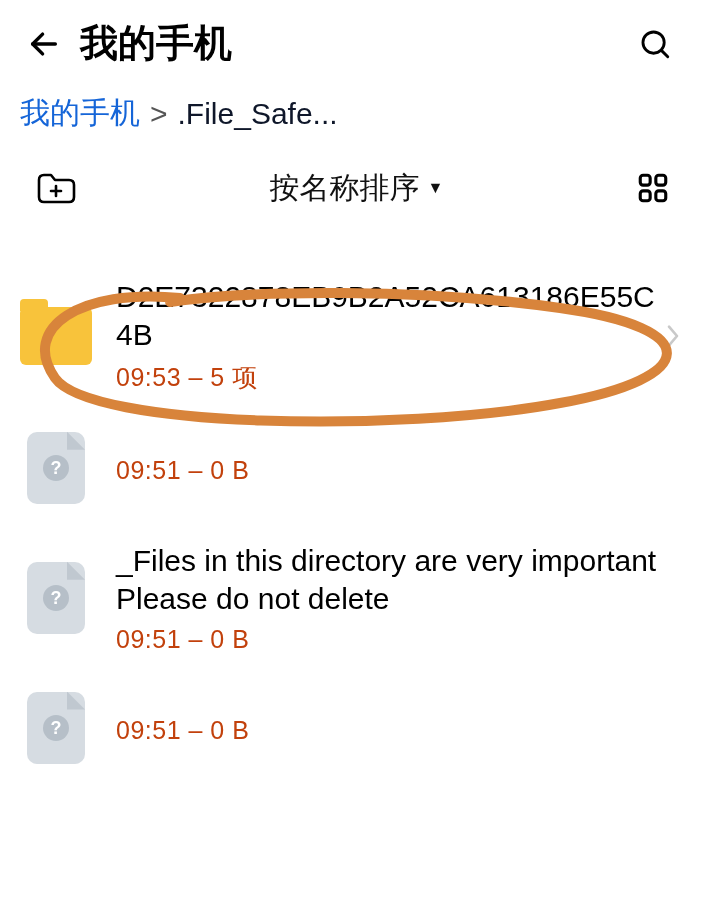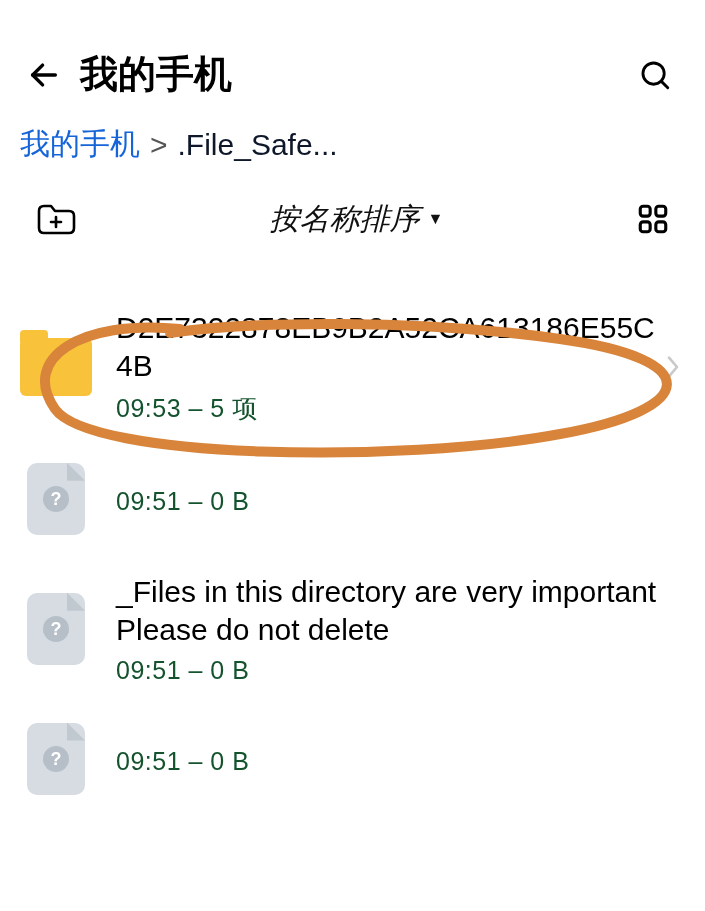--- a/index.html
+++ b/index.html
@@ -5,39 +5,39 @@
   * { box-sizing: border-box; margin: 0; padding: 0; }
   html, body { width: 705px; height: 911px; background: #ffffff; font-family: -apple-system, "Helvetica Neue", Arial, "PingFang SC", "Microsoft YaHei", sans-serif; color: #000; overflow: hidden; }
   .header { display: flex; align-items: center; padding: 18px 28px 18px 22px; }
   .back { width: 44px; height: 44px; display:flex; align-items:center; justify-content:center; }
   .title { font-size: 38px; font-weight: 700; margin-left: 14px; flex:1; }
   .search { width: 44px; height:44px; display:flex; align-items:center; justify-content:center; }
   .breadcrumb { padding: 6px 20px 22px 20px; font-size: 30px; display:flex; align-items:center; gap:6px; }
   .bc-root { color: #1565d8; }
   .bc-sep { color:#555; padding:0 4px; }
   .bc-cur { color:#0f172a; }
-  .toolbar { display:flex; align-items:center; padding: 10px 30px 24px 30px; font-style: italic; }
+  .toolbar { display:flex; align-items:center; padding: 10px 30px 24px 30px; }
   .newfolder { width:52px; height:44px; display:flex; align-items:center; justify-content:center; }
   .sort { flex:1; text-align:center; font-size:30px; font-weight:500; color:#111; display:flex; align-items:center; justify-content:center; gap:8px;}
   .sort .tri { font-size:16px; color:#111;}
   .grid { width:44px; height:44px; display:flex; align-items:center; justify-content:center; }
   .list { }
   .row { display:flex; align-items:center; padding: 18px 22px 18px 18px; }
   .icon-wrap { width:76px; height:76px; display:flex; align-items:center; justify-content:center; flex-shrink:0; }
   .folder-icon { width:72px; height:58px; background:#f8c33b; border-radius:6px; position:relative; }
   .folder-icon::before { content:""; position:absolute; top:-8px; left:0; width:28px; height:12px; background:#f8c33b; border-radius:4px 4px 0 0; }
   .file-icon { width:58px; height:72px; background:#d6dce2; border-radius:10px; position:relative; display:flex; align-items:center; justify-content:center; }
   .file-icon .dogear { position:absolute; top:0; right:0; width:18px; height:18px; background:#c0c8d0; clip-path: polygon(0 0, 100% 100%, 0 100%); border-top-right-radius:10px;}
   .file-icon .q { width:26px; height:26px; border-radius:50%; background:#b6bfc8; color:#fff; font-size:18px; font-weight:700; display:flex; align-items:center; justify-content:center; line-height:1;}
   .text-wrap { flex:1; padding-left:22px; min-width:0; }
   .name { font-size:30px; color:#000; line-height:1.28; word-break:break-word;}
-  .meta { font-size:25px; color:#14532d; margin-top:6px; letter-spacing:0.5px;}
+  .meta { font-size:25px; color:#c2410c; margin-top:6px; letter-spacing:0.5px;}
   .chev { width:20px; display:flex; align-items:center; justify-content:center; color:#c9c9c9; flex-shrink:0;}
   .annot { position:absolute; pointer-events:none; }
-  .page { position:relative; width:705px; height:658px;margin-top:31px; }
+  .page { position:relative; width:705px; height:658px; }
 </style>
 </head>
 <body>
 <div class="page">
 
 <div class="header">
   <div class="back">
     <svg width="34" height="34" viewBox="0 0 24 24" fill="none" stroke="#000" stroke-width="2.4" stroke-linecap="round" stroke-linejoin="round">
           <line x1="20" y1="12" x2="4" y2="12"></line>
           <polyline points="11 5 4 12 11 19"></polyline>

